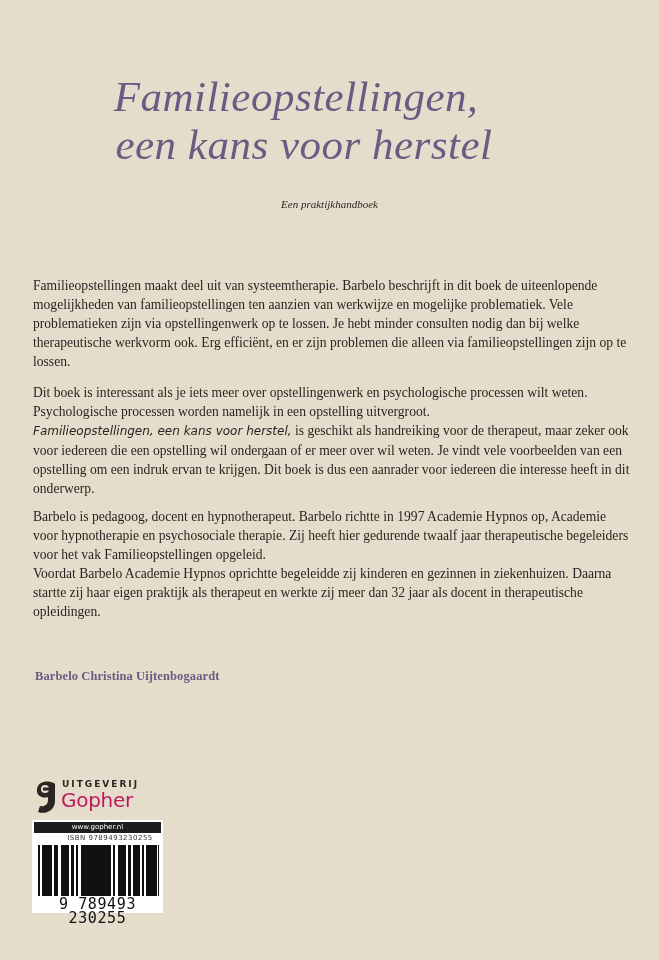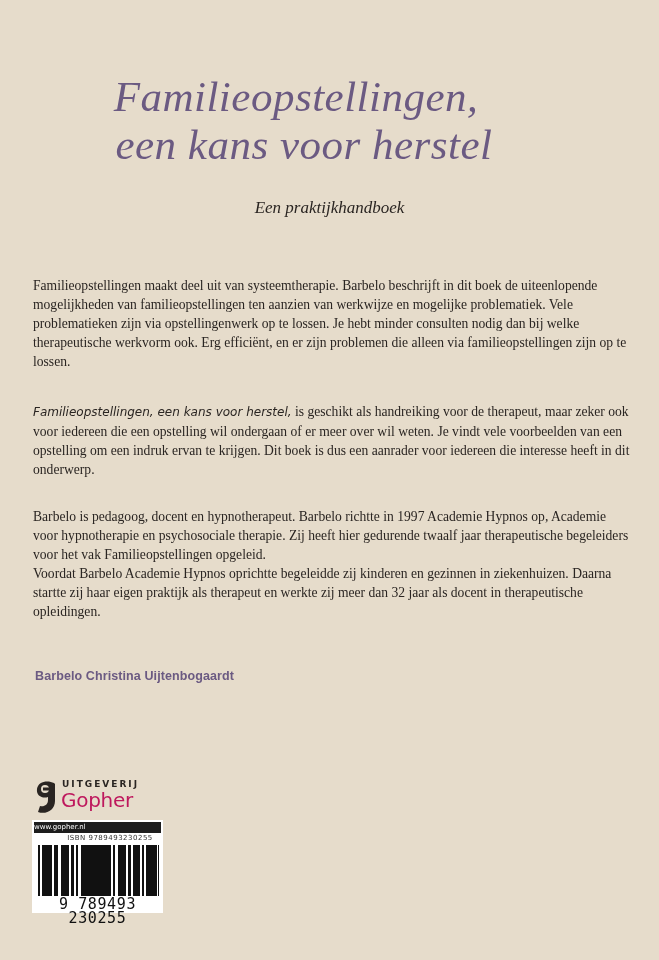--- a/index.html
+++ b/index.html
@@ -1,45 +1,46 @@
 <!DOCTYPE html>
 <html><head>
 <meta charset="utf-8">
 <style>
   html,body{margin:0;padding:0;}
   body{width:659px;height:960px;background:#e6dccb;position:relative;overflow:hidden;font-family:"Liberation Serif","DejaVu Serif",serif;color:#2a2522;}
   .title{position:absolute;left:0;width:592px;text-align:center;font-family:"Liberation Serif",serif;font-style:italic;color:#6b5a82;font-size:43px;line-height:46px;letter-spacing:0.5px;}
   .title.l1{top:74px;}
   .title.l2{top:122px;padding-left:8px;}
-  .subtitle{position:absolute;top:198px;left:0;width:659px;text-align:center;font-style:italic;font-size:17px;color:#2a2522;}
+  .subtitle{position:absolute;top:198px;left:0;width:659px;text-align:center;font-style:italic;font-size:11px;color:#2a2522;}
   .para{position:absolute;left:33px;width:600px;font-size:13.6px;line-height:19px;color:#2a2522;}
   .p1{top:276px;}
   .p2{top:383px;}
   .p3{top:507px;}
-  .author{position:absolute;top:669px;left:35px;font-family:Liberation Sans, sans-serif;font-weight:bold;font-size:12.5px;color:#6b5a82;letter-spacing:0.1px;}
+  .author{position:absolute;top:669px;left:35px;font-family:Liberation Serif, serif;font-weight:bold;font-size:12.5px;color:#6b5a82;letter-spacing:0.1px;}
   .logo{position:absolute;left:34px;top:777px;width:140px;height:40px;}
   .logo-mark{position:absolute;left:0;top:2px;width:24px;height:36px;}
   .logo-top{position:absolute;left:28px;top:2px;font-family:"DejaVu Sans",sans-serif;font-size:9px;letter-spacing:2px;color:#2a2522;font-weight:bold;}
   .logo-name{position:absolute;left:27px;top:11px;font-family:"DejaVu Sans",sans-serif;font-size:20px;color:#be185d;letter-spacing:-0.3px;}
   .barcode{position:absolute;left:32px;top:820px;width:131px;height:93px;background:#ffffff;}
-  .bc-url{position:absolute;left:2px;top:2px;width:127px;height:11px;background:#1d1d1d;color:#fff;font-family:"DejaVu Sans",sans-serif;font-size:7px;line-height:11px;}
+  .bc-url{position:absolute;left:2px;top:2px;width:127px;height:11px;background:#1d1d1d;color:#fff;font-family:"DejaVu Sans",sans-serif;font-size:7px;line-height:11px;text-align:center;}
   .bc-isbn{position:absolute;left:0;top:13px;width:156px;text-align:center;font-family:"DejaVu Sans",sans-serif;font-size:7px;line-height:10px;color:#333;letter-spacing:0.5px;}
   .bc-bars{position:absolute;left:6px;top:25px;width:121px;height:51px;}
   .bc-num{position:absolute;left:0;top:77px;width:131px;text-align:center;font-family:"DejaVu Sans Mono",monospace;font-size:15px;line-height:14px;color:#111;letter-spacing:0.6px;}
 </style>
 </head>
 <body>
 
 <div class="title l1">Familieopstellingen,</div>
 <div class="title l2">een kans voor herstel</div>
 <div class="subtitle">Een praktijkhandboek</div>
 
 <div class="para p1">Familieopstellingen maakt deel uit van systeemtherapie. Barbelo beschrijft in dit boek de uiteenlopende mogelijkheden van familieopstellingen ten aanzien van werkwijze en mogelijke problematiek. Vele problematieken zijn via opstellingenwerk op te lossen. Je hebt minder consulten nodig dan bij welke therapeutische werkvorm ook. Erg efficiënt, en er zijn problemen die alleen via familieopstellingen zijn op te lossen.</div>
 
 <div class="para p2">
+  <span>Dit boek is interessant als je iets meer over opstellingenwerk en psychologische processen wilt weten. Psychologische processen worden namelijk in een opstelling uitvergroot.</span>
   <br>
   <i style="font-family:'DejaVu Sans',sans-serif;font-size:12px;">Familieopstellingen, een kans voor herstel,</i><span> is geschikt als handreiking voor de therapeut, maar zeker ook voor iedereen die een opstelling wil ondergaan of er meer over wil weten. Je vindt vele voorbeelden van een opstelling om een indruk ervan te krijgen. Dit boek is dus een aanrader voor iedereen die interesse heeft in dit onderwerp.</span>
 </div>
 
 <div class="para p3">
   <div>Barbelo is pedagoog, docent en hypnotherapeut. Barbelo richtte in 1997 Academie Hypnos op, Academie voor hypnotherapie en psychosociale therapie. Zij heeft hier gedurende twaalf jaar therapeutische begeleiders voor het vak Familieopstellingen opgeleid.</div>
   <div>Voordat Barbelo Academie Hypnos oprichtte begeleidde zij kinderen en gezinnen in ziekenhuizen. Daarna startte zij haar eigen praktijk als therapeut en werkte zij meer dan 32 jaar als docent in therapeutische opleidingen.</div>
 </div>
 
 <div class="author">Barbelo Christina Uijtenbogaardt</div>

